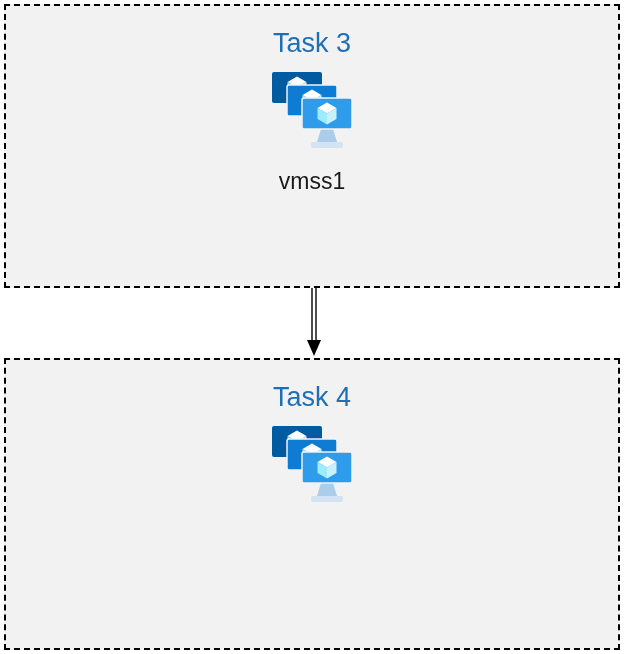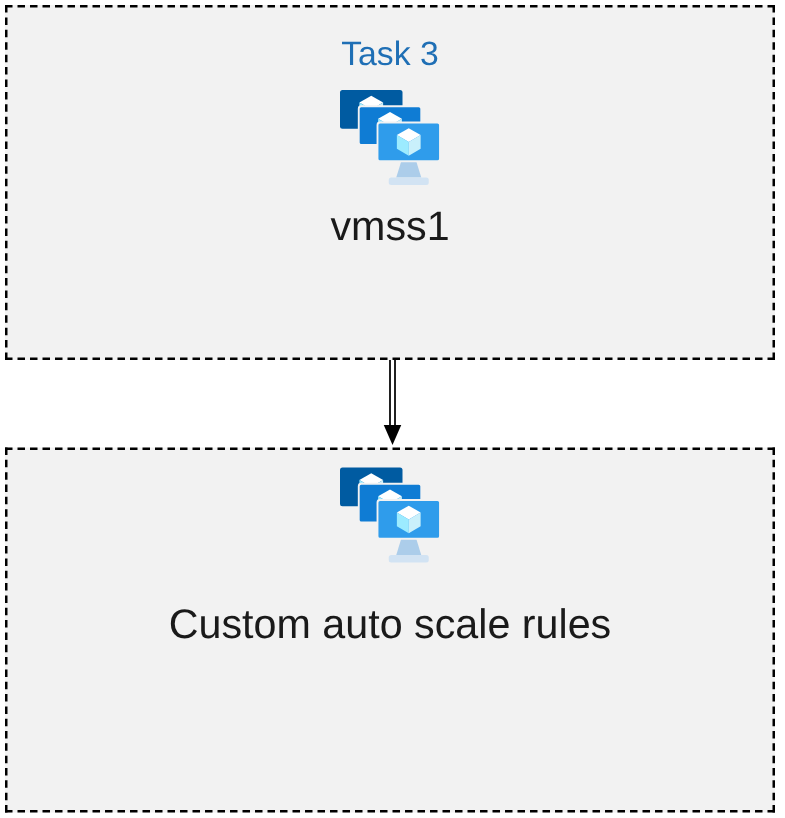--- a/index.html
+++ b/index.html
@@ -28,21 +28,21 @@
   .box1 { top: 4px; height: 284px; }
   .box2 { top: 358px; height: 292px; }
   .task-title {
     margin-top: 22px;
     font-size: 27px;
     line-height: 30px;
     color: var(--title-blue, #1f6fb5);
   }
   .icon-wrap { margin-top: 12px; line-height: 0; }
   .label {
-    font-size: 33px;
+    font-size: 23px;
     line-height: 34px;
     color: var(--text-dark, #1a1a1a);
     text-align: center;
   }
   .box1 .label.first { margin-top: 6px; }
   .box2 .label.first { margin-top: 22px; }
   .arrow {
     position: absolute;
     left: 304px;
     top: 288px;
@@ -105,21 +105,21 @@
 
   <div class="arrow">
     <svg width="20" height="70" viewBox="0 0 20 70">
       <line class="arrow-line" x1="8" y1="0" x2="8" y2="53"></line>
       <line class="arrow-line" x1="12" y1="0" x2="12" y2="53"></line>
       <polygon class="arrow-head" points="3,52 17,52 10,68"></polygon>
     </svg>
   </div>
 
   <div class="task-box box2">
+    <div class="task-title">Task 4</div>
     <div class="icon-wrap">
       <svg width="96" height="88" viewBox="0 0 96 88">
           <use href="#vmss"></use>
         </svg>
     </div>
-    <div class="label first">Custom auto scale rules</div>
   </div>
 
 </div>
 
 </body></html>

